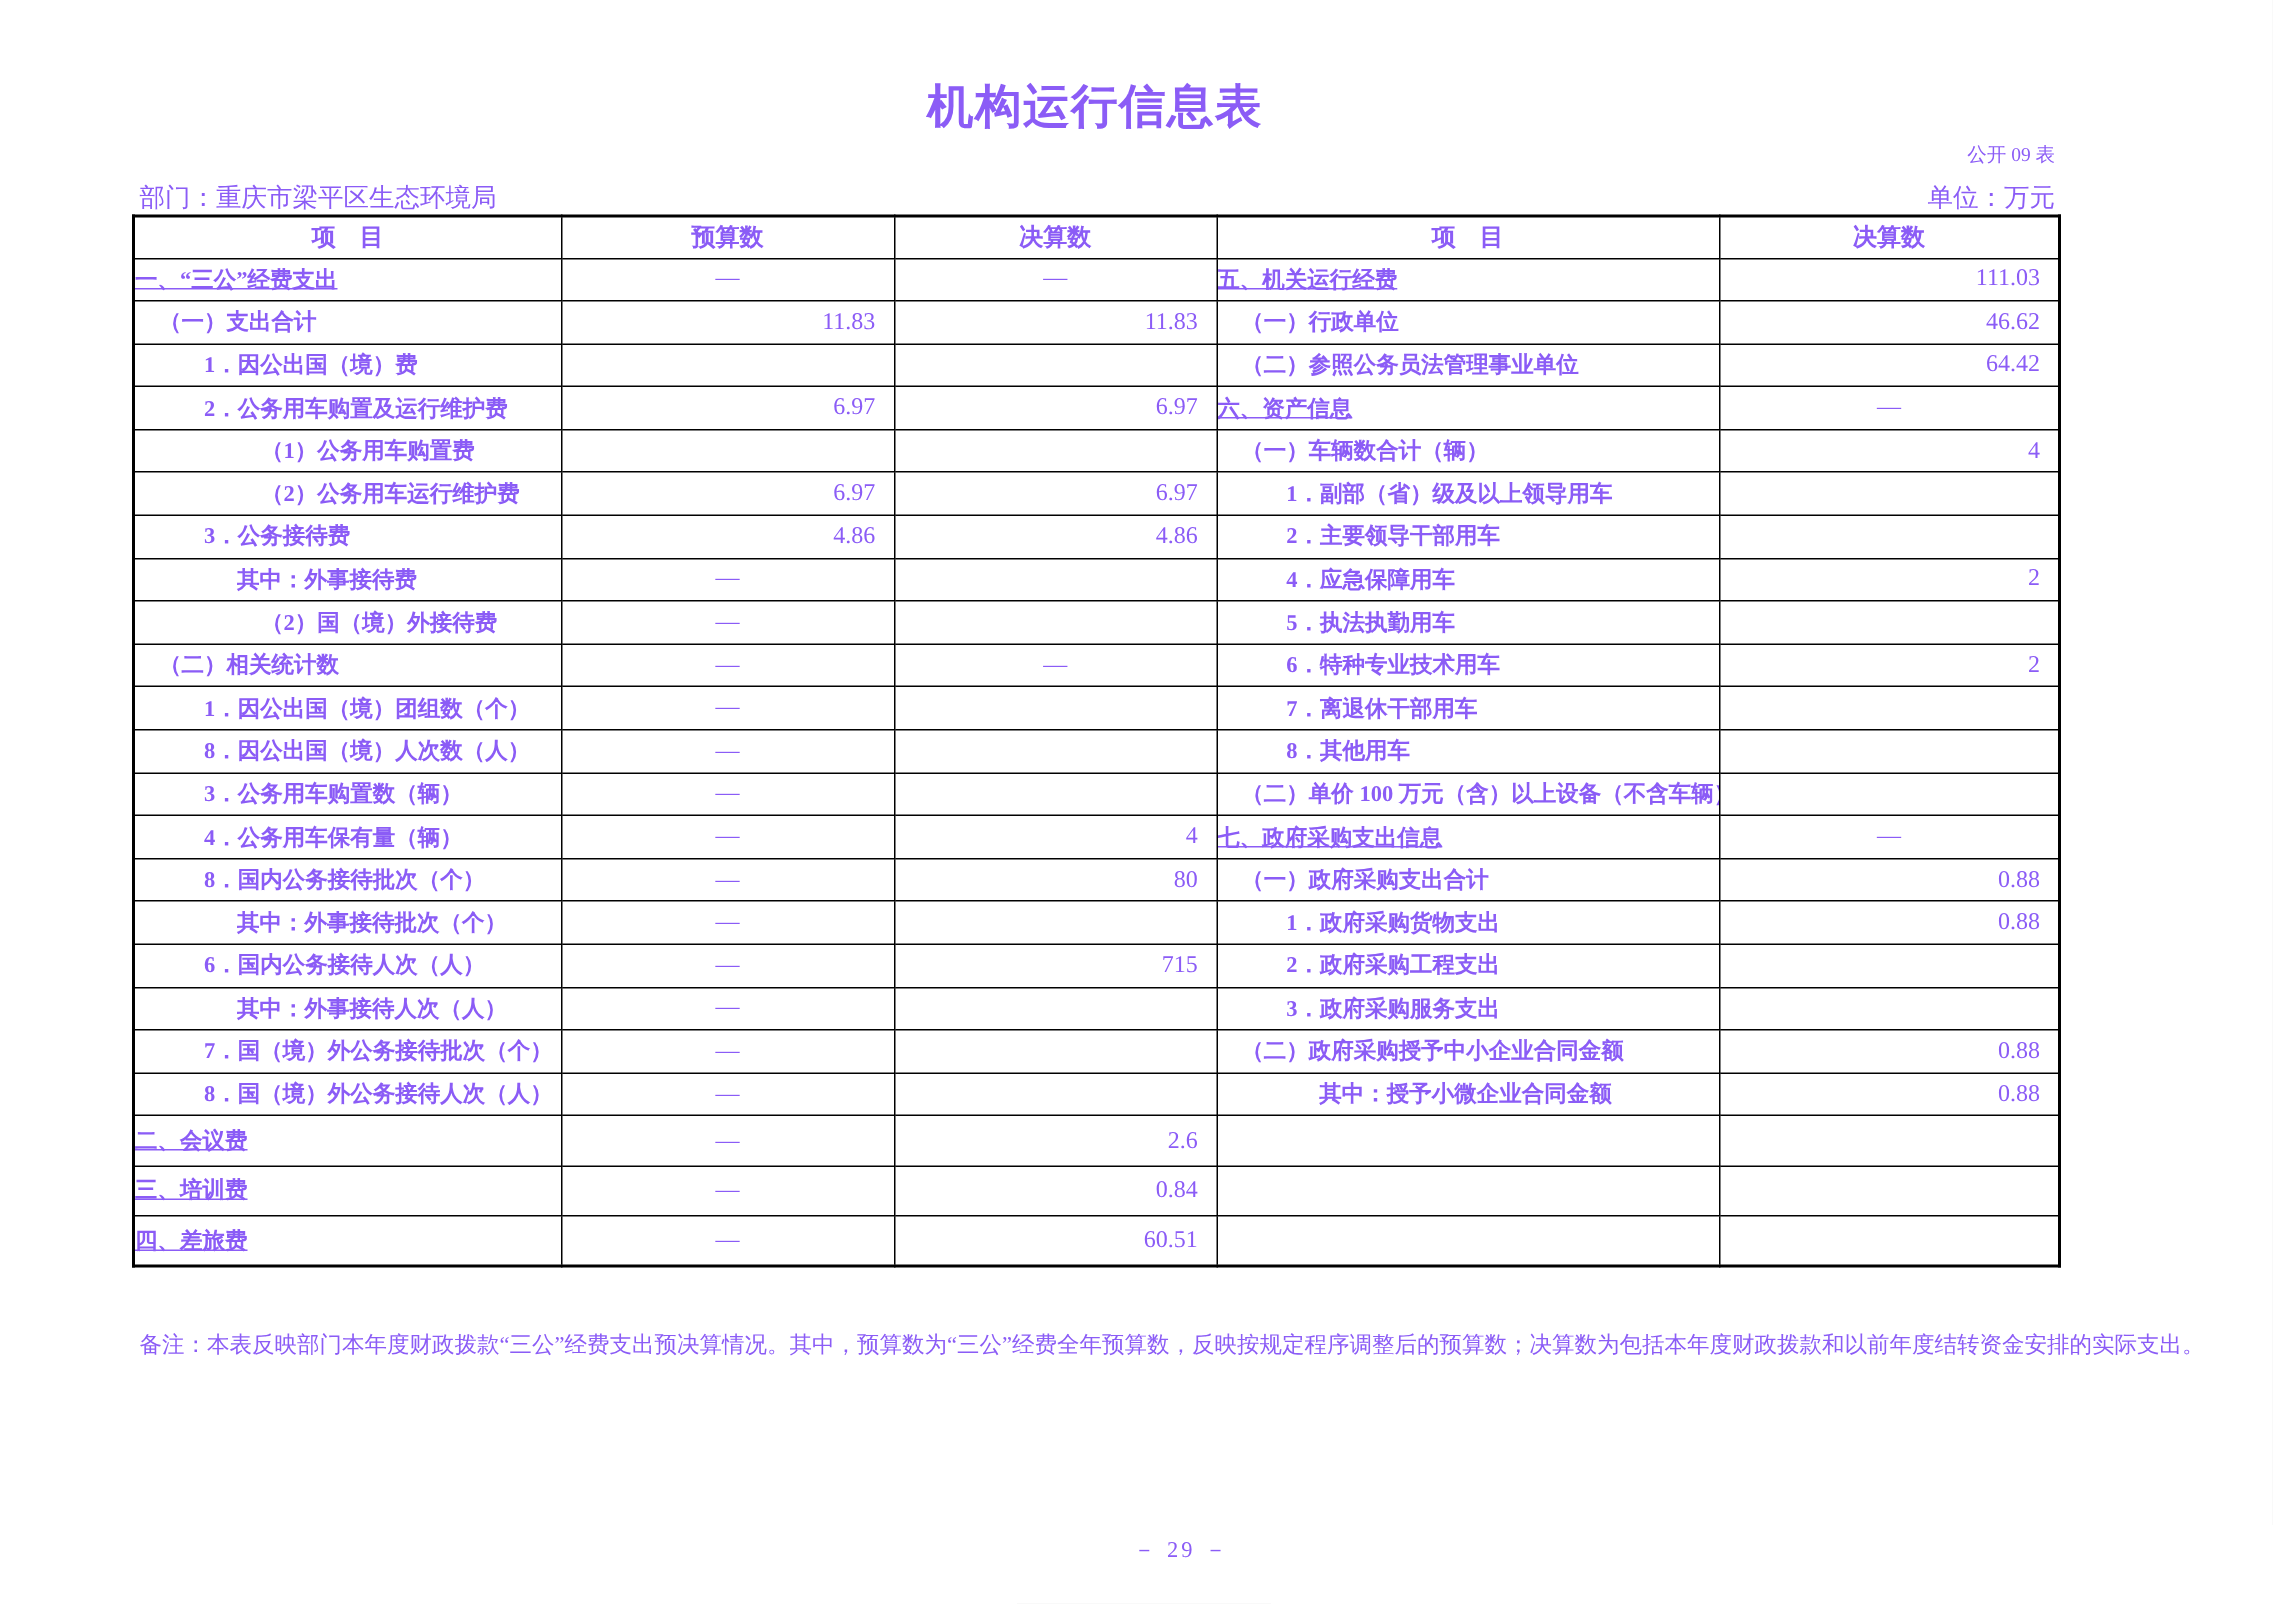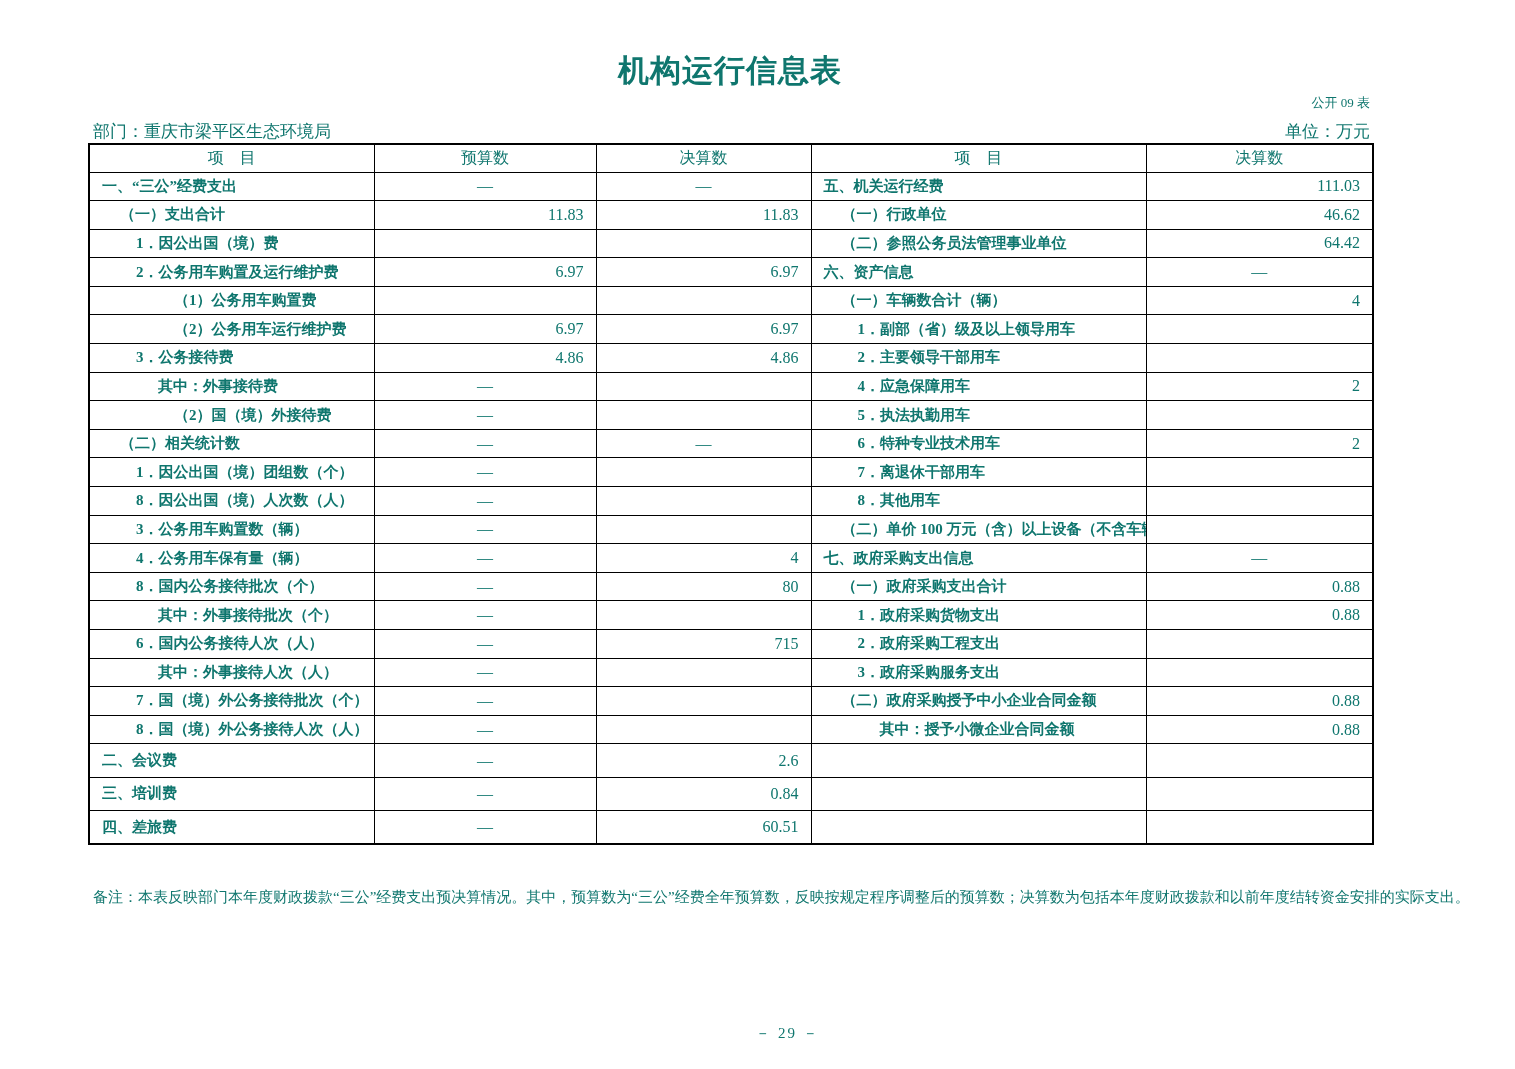--- a/index.html
+++ b/index.html
@@ -2,21 +2,21 @@
 <html><head>
 <meta charset="utf-8">
 <style>
   * { margin:0; padding:0; box-sizing:border-box; }
   body { background:#e8e8e8; }
   .page {
     position:relative;
     width:1515px; height:1069px;
     background:#ffffff;
     font-family:"Liberation Serif", serif;
-    color:#0f766e;
+    color:#8b5cf6;
     overflow:hidden;
   }
   .title {
     position:absolute; top:50px; left:88px; width:1284px;
     text-align:center;
     font-size:31px; font-weight:bold; letter-spacing:1px;
   }
   .code-line {
     position:absolute; top:94px; right:145px;
     font-size:13px;
@@ -35,33 +35,33 @@
     border-collapse:collapse;
     table-layout:fixed;
     border:2px solid #000;
   }
   table.info td { border:1px solid #000; overflow:hidden; white-space:nowrap; }
   tr.hdr { height:28px; }
   tbody tr { height:28.6px; }
   tbody tr.tall { height:33.4px; }
   td.hd {
     text-align:center; vertical-align:middle;
-    font-weight:normal; font-size:16px;
+    font-weight:bold; font-size:16px;
   }
   td.lbl {
     font-weight:bold; font-size:15px; vertical-align:middle;
   }
   td.num {
     text-align:right; padding-right:12px;
     font-size:16px; vertical-align:middle;
     font-family:"Liberation Serif", serif;
   }
   td.num.dash { text-align:center; padding-right:0; }
-  .i0 { padding-left:12px; }
-  .i1 { padding-left:30px; }
+  .i0 { padding-left:0;text-decoration:underline; }
+  .i1 { padding-left:16px; }
   .i2 { padding-left:46px; }
   .i3 { padding-left:84px; }
   .i4 { padding-left:68px;margin-top:28px; }
   .note {
     position:absolute; top:884px; left:93px; width:1404px;
     font-size:15px; line-height:1.85;
     text-align:left;
   }
   .pageno {
     position:absolute; top:1024px; left:0; width:1575px;

